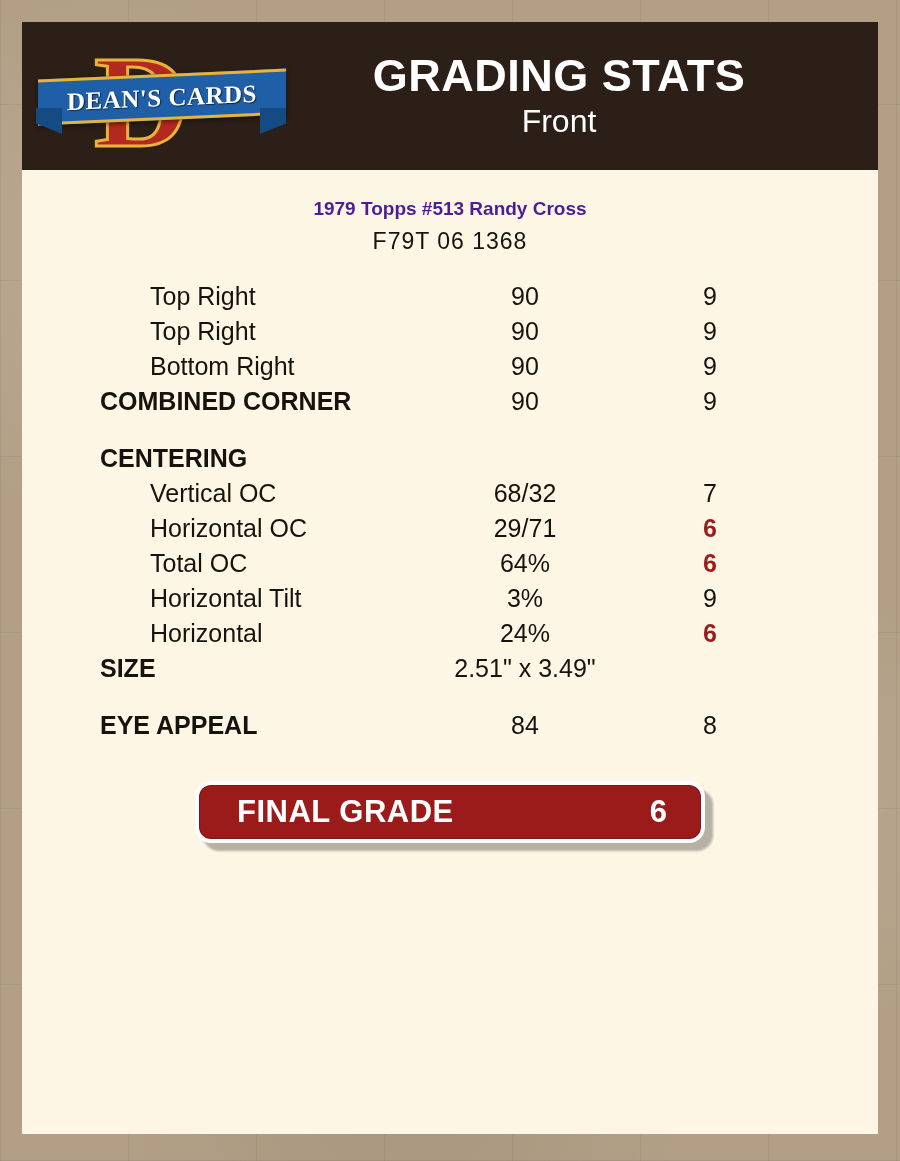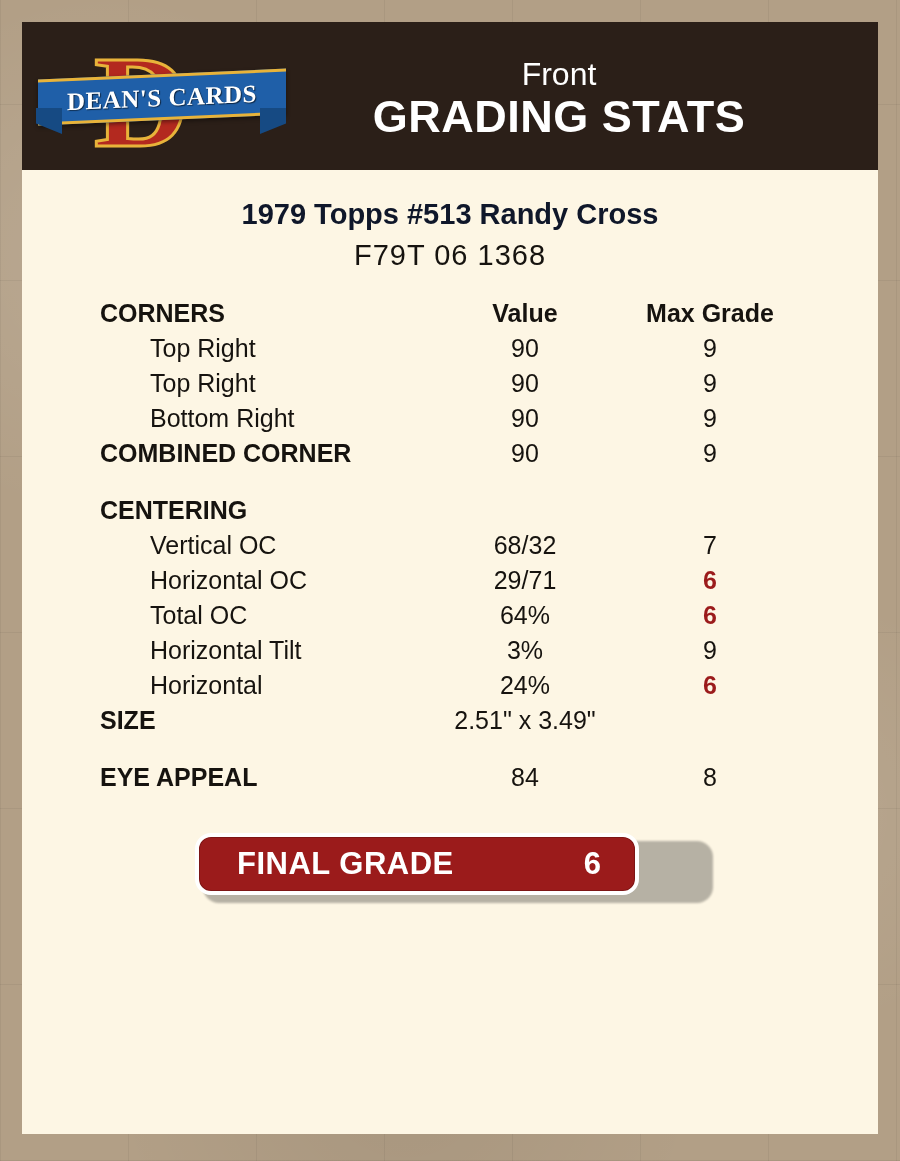--- a/index.html
+++ b/index.html
@@ -123,27 +123,27 @@
     font-weight: normal;
     margin-top: 4px;
   }
 
   
   #content {
     padding: 28px 40px 0 40px;
   }
   #card-title {
     text-align: center;
-    font-size: 29px;
-    font-weight: bold;
-    color: #0f172a;
+    font-size: 19px;
+    font-weight: bold;
+    color: #4c1d95;
   }
   #card-code {
     text-align: center;
-    font-size: 29px;
+    font-size: 23px;
     color: #16130f;
     margin-top: 8px;
     letter-spacing: 1px;
   }
 
   table.stats {
     width: 700px;
     margin: 24px auto 0 auto;
     border-collapse: collapse;
     color: #16130f;
@@ -175,21 +175,21 @@
     left: 8px;
     top: 8px;
     width: 510px;
     height: 62px;
     background: rgba(0,0,0,0.28);
     border-radius: 16px;
     filter: blur(1px);
   }
   #final-grade {
     position: relative;
-    width: 444px;
+    width: 510px;
     height: 62px;
     background: #9b1b1b;
     border: 4px solid #ffffff;
     border-radius: 16px;
     display: flex;
     align-items: center;
     justify-content: space-between;
     padding: 0 34px 0 38px;
     box-shadow: inset 0 0 0 1px rgba(0,0,0,0.2);
   }
@@ -214,37 +214,32 @@
 
   <div id="header">
     <div id="logo-wrap">
       <div id="logo-d">D</div>
       <div id="logo-banner"></div>
       <div id="logo-ribbon-l"></div>
       <div id="logo-ribbon-r"></div>
       <div id="logo-banner-text">DEAN'S CARDS</div>
     </div>
     <div id="header-titles">
+      <div id="header-title">GRADING STATS</div>
       <div id="header-subtitle">Front</div>
-      <div id="header-title">GRADING STATS</div>
     </div>
   </div>
 
   <div id="content">
 
     <div id="card-title">1979 Topps #513 Randy Cross</div>
     <div id="card-code">F79T 06 1368</div>
 
     <table class="stats">
       <tbody>
-        <tr class="section-head">
-          <td class="label">CORNERS</td>
-          <td class="value" style="font-weight:bold;">Value</td>
-          <td class="grade" style="font-weight:bold;">Max Grade</td>
-        </tr>
 
         <tr class="indent">
           <td class="label">Top Right</td>
           <td class="value">90</td>
           <td class="grade">9</td>
         </tr>
         <tr class="indent">
           <td class="label">Top Right</td>
           <td class="value">90</td>
           <td class="grade">9</td>

